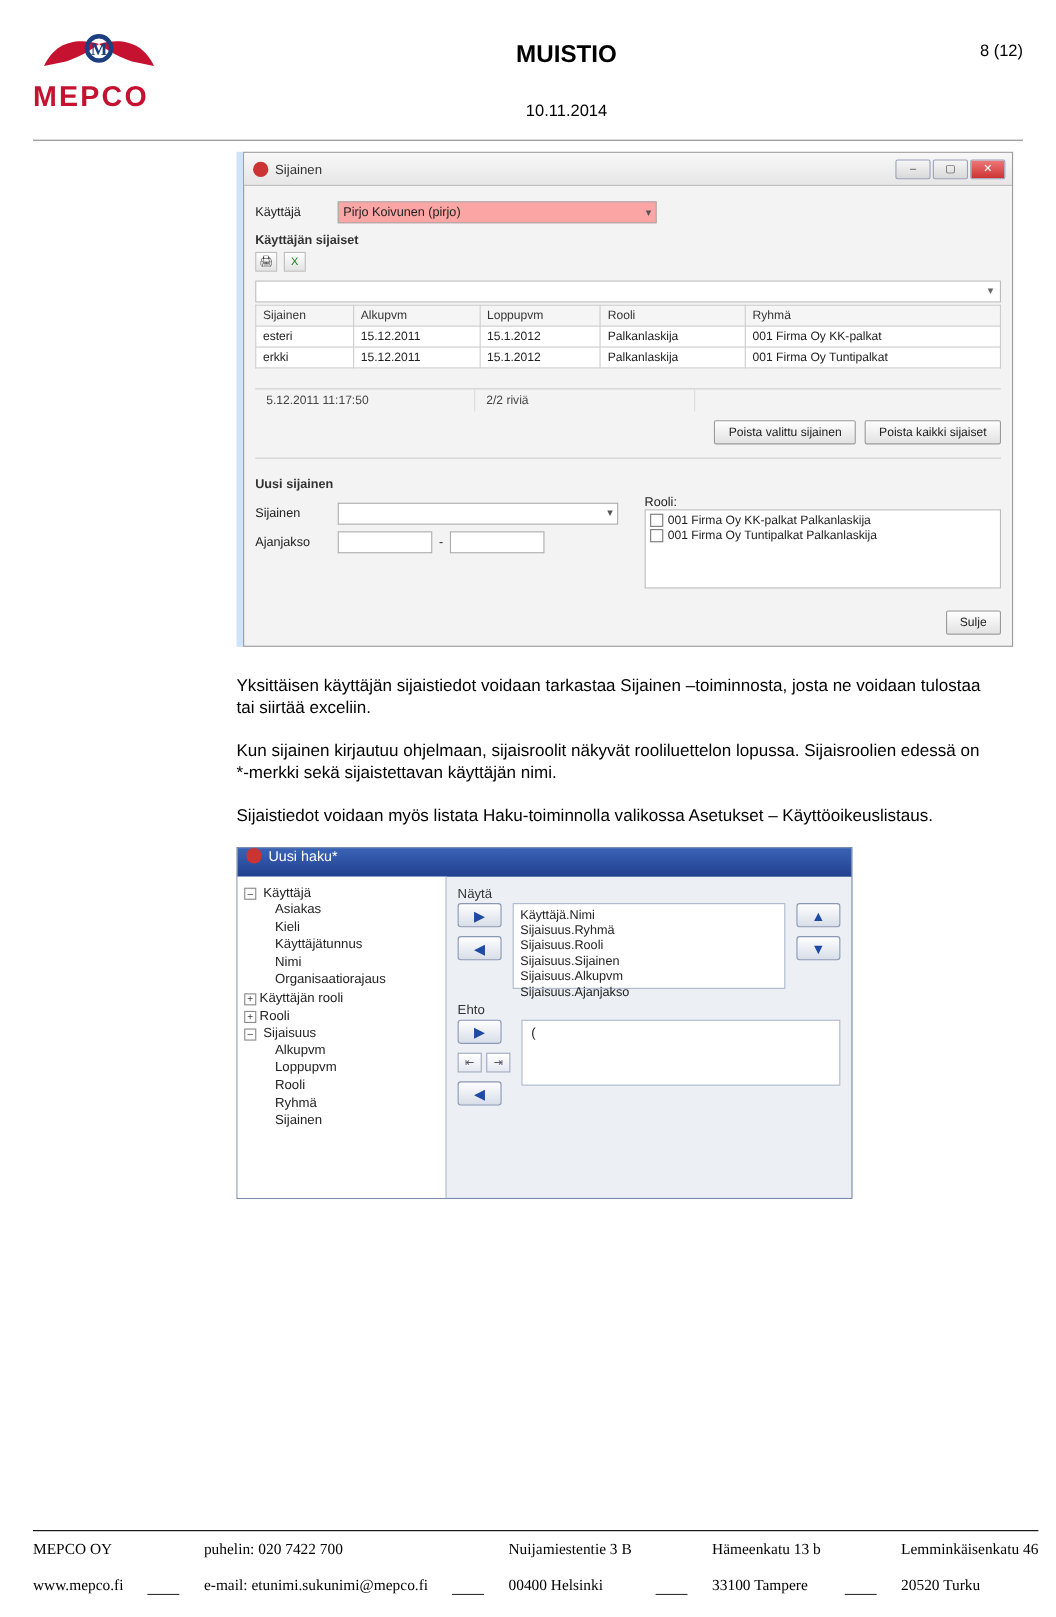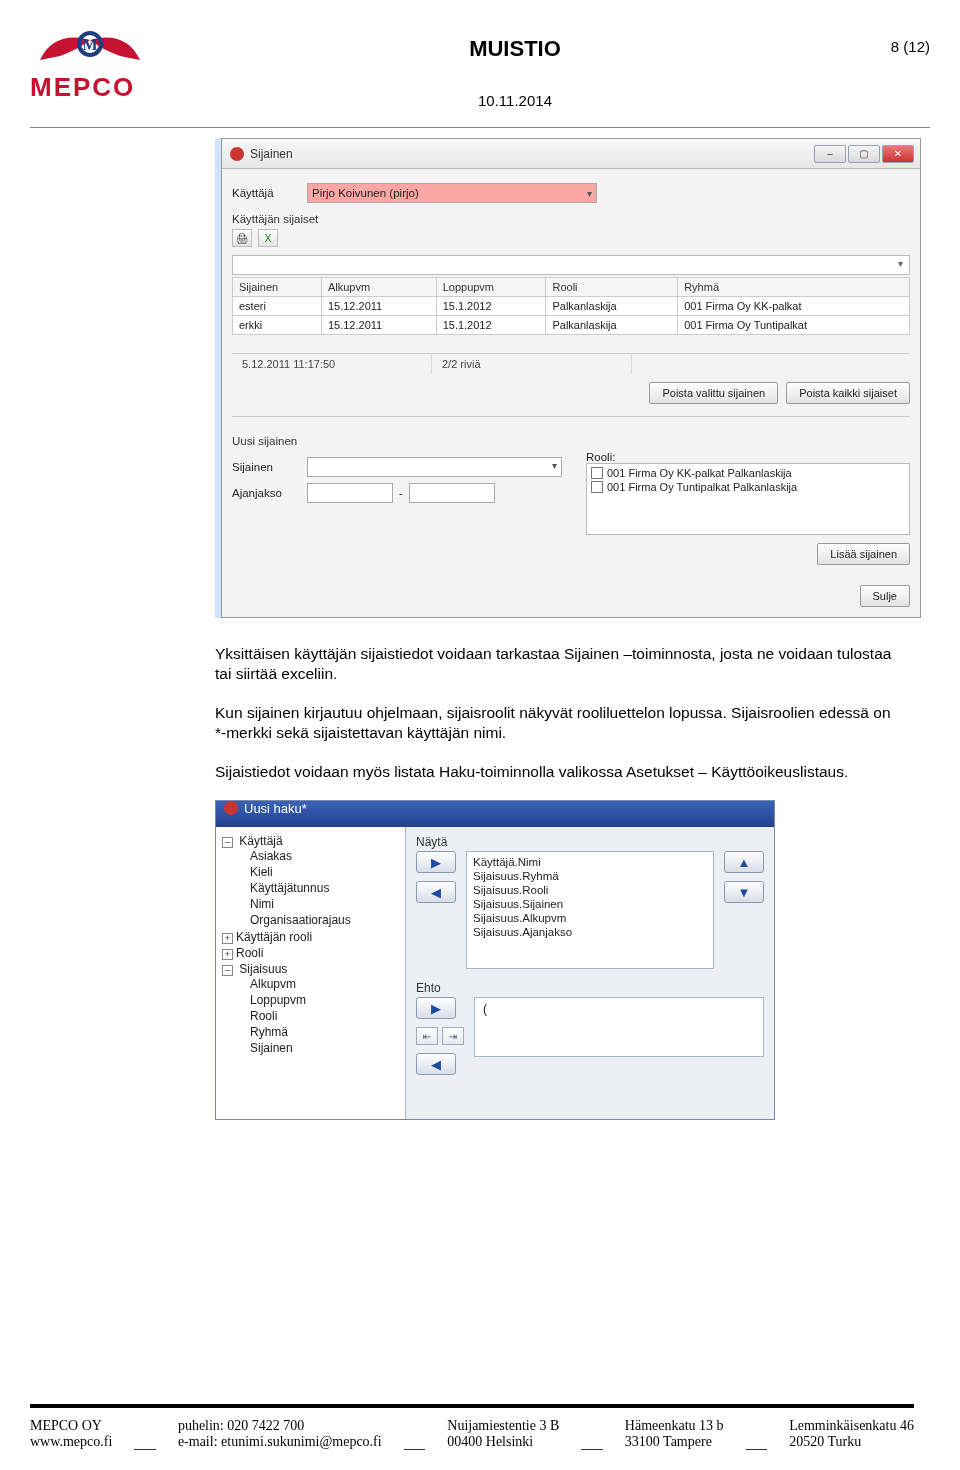--- a/index.html
+++ b/index.html
@@ -77,21 +77,21 @@
   .formrow .lbl { width:75px; color:#222; }
   .combo {
     flex:1; max-width:290px; height:20px;
     background:#fca5a5; border:1px solid #aaa;
     padding:0 4px; display:flex; align-items:center;
     position:relative;
   }
   .combo::after {
     content:"▾"; position:absolute; right:4px; font-size:10px; color:#555;
   }
-  .sect-lbl { font-weight:normal; margin-top:10px; margin-bottom:4px; color:#333; }
+  .sect-lbl { font-weight:bold; margin-top:10px; margin-bottom:4px; color:#333; }
 
   .icon-row { display:flex; gap:6px; margin:4px 0 8px; }
   .sm-icon {
     width:20px; height:18px; border:1px solid #bdbdbd;
     background:linear-gradient(#fefefe,#e3e3e3);
     display:flex;align-items:center;justify-content:center;
     font-size:10px;
   }
   .sm-icon.green { color:#1a7f1a; }
 
@@ -198,48 +198,48 @@
   .arrow-col { display:flex; flex-direction:column; gap:8px; }
   .arrow-btn {
     width:40px; height:22px;
     background:linear-gradient(#fefefe,#d8dee8);
     border:1px solid #8a98b4; border-radius:3px;
     display:flex;align-items:center;justify-content:center;
     font-size:13px; color:#1e4aa3;
   }
   .fieldlist {
     flex:1; background:#fff; border:1px solid #a8b6c9;
-    height:118px; padding:3px 6px;
+    height:78px; padding:3px 6px;
   }
   .fieldlist div{ font-size:11.5px; padding:1px 0;}
   .ehto-box {
     flex:1; background:#fff; border:1px solid #a8b6c9;
     height:60px; padding:4px 8px;
   }
   .ehto-ctrls { display:flex; flex-direction:column; gap:6px;}
   .tiny {
     width:22px;height:18px;border:1px solid #a0aac0;background:linear-gradient(#fff,#e4e8ef);
     font-size:10px; display:flex;align-items:center;justify-content:center;color:#556;
   }
 
   
   .footer {
     position:absolute;
-    bottom:20px; left:30px; right:46px;
-    border-top:4px solid #000000;
+    bottom:20px; left:30px; right:16px;
+    border-top:1px solid #000000;
     padding-top:10px;
     display:flex;
     font-family:Garamond, "Times New Roman", serif;
     font-size:14px;
     color:#000;
     gap:18px;
     white-space:nowrap;
   }
   .footer .col { }
-  .footer .col .l2 { display:block; }
+  .footer .col .l2 { display:block;margin-top:16px; }
   .footer .sep{ width:34px; border-bottom:1px solid #333; align-self:flex-end; height:14px; margin:0 4px;}
 </style>
 </head>
 <body>
 
 <div class="page">
 
   <div class="header">
     <div class="logo-block">
       <div class="logo-wings">
@@ -350,23 +350,20 @@
               <div class="checklist">
                 <div class="cl-item">
                   <span class="cb"></span>
                   <span>001 Firma Oy KK-palkat Palkanlaskija</span>
                 </div>
                 <div class="cl-item">
                   <span class="cb"></span>
                   <span>001 Firma Oy Tuntipalkat Palkanlaskija</span>
                 </div>
               </div>
-              <div class="btnrow">
-                <div class="btn">Lisää sijainen</div>
-              </div>
             </div>
           </div>
         </div>
       </div>
       <div class="dlg-footer">
         <div class="btn">Sulje</div>
       </div>
     </div>
    </div>
   </div>

